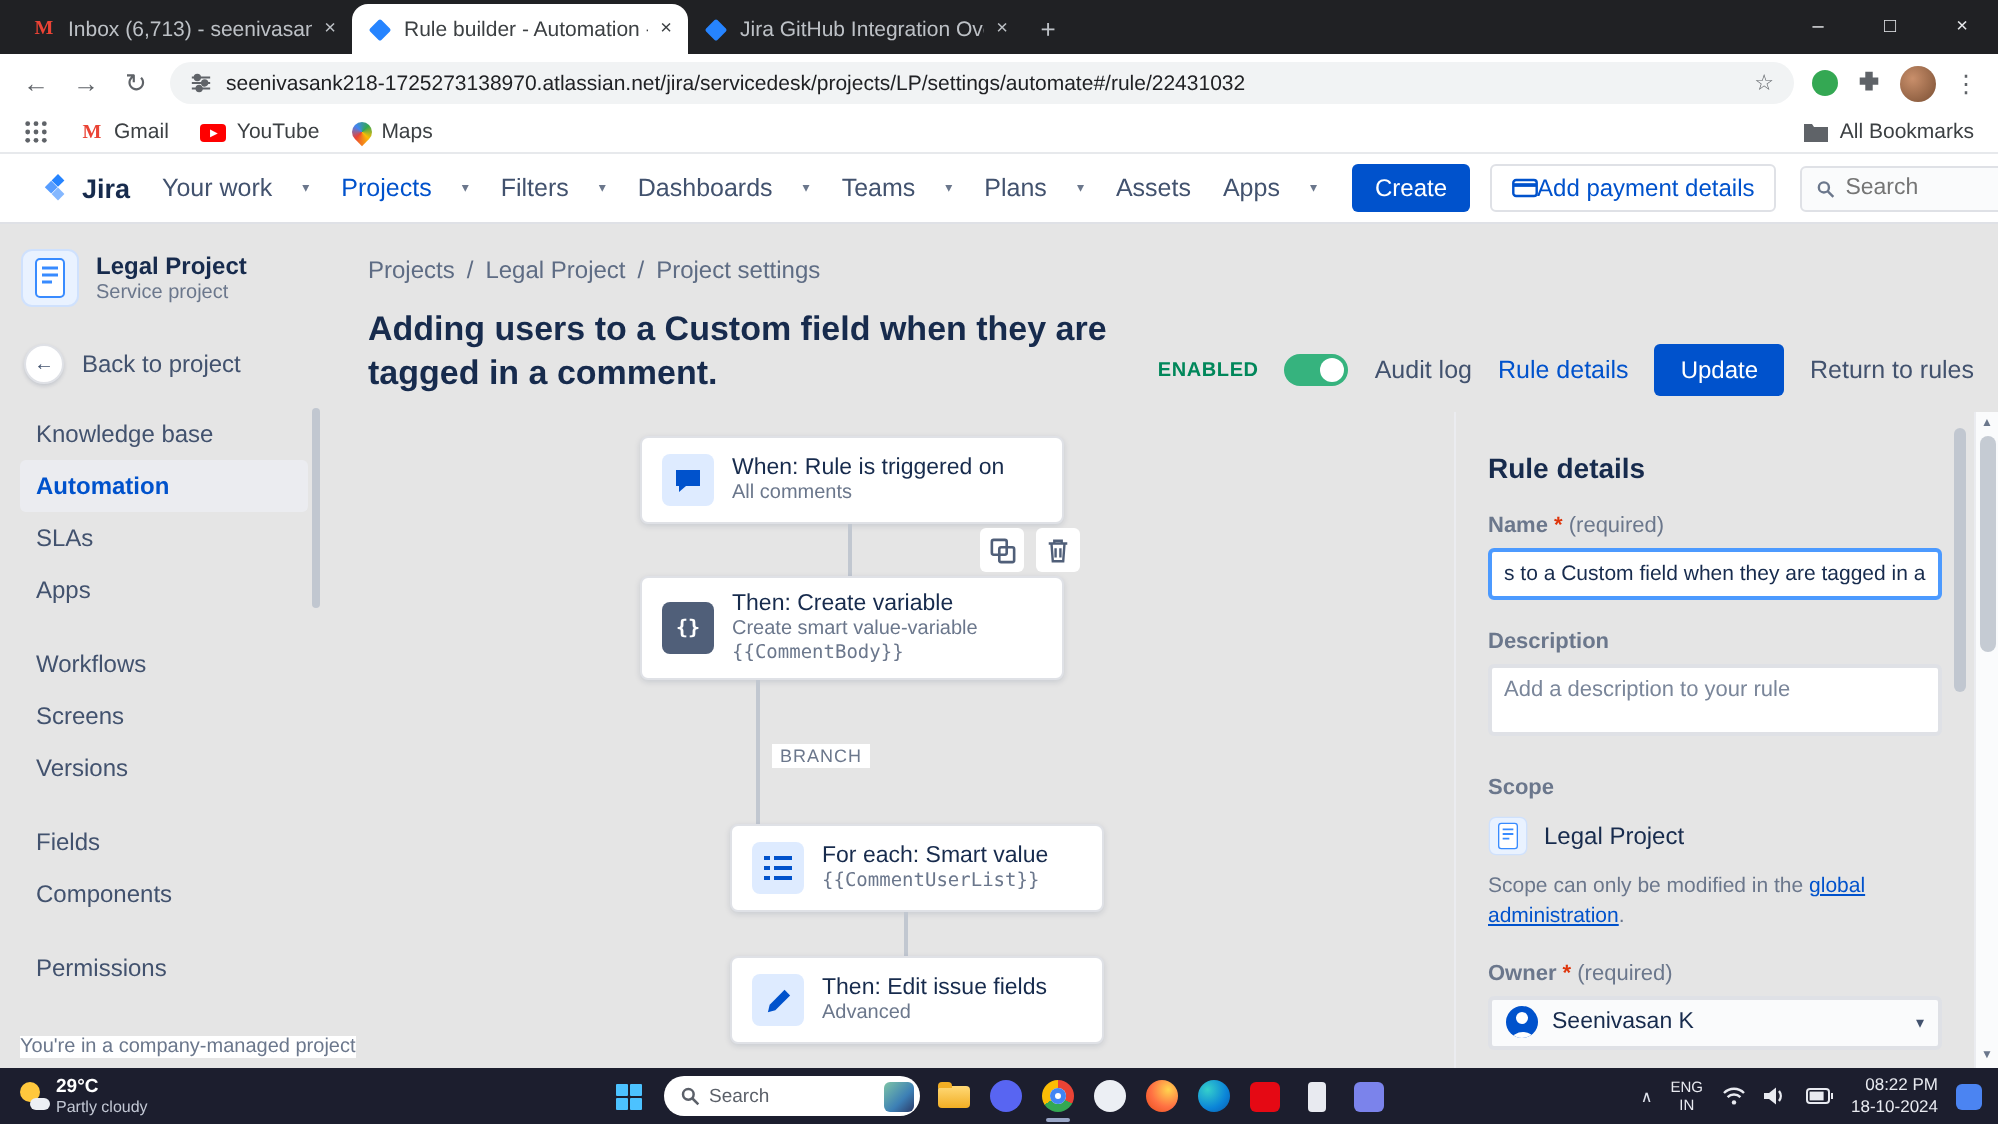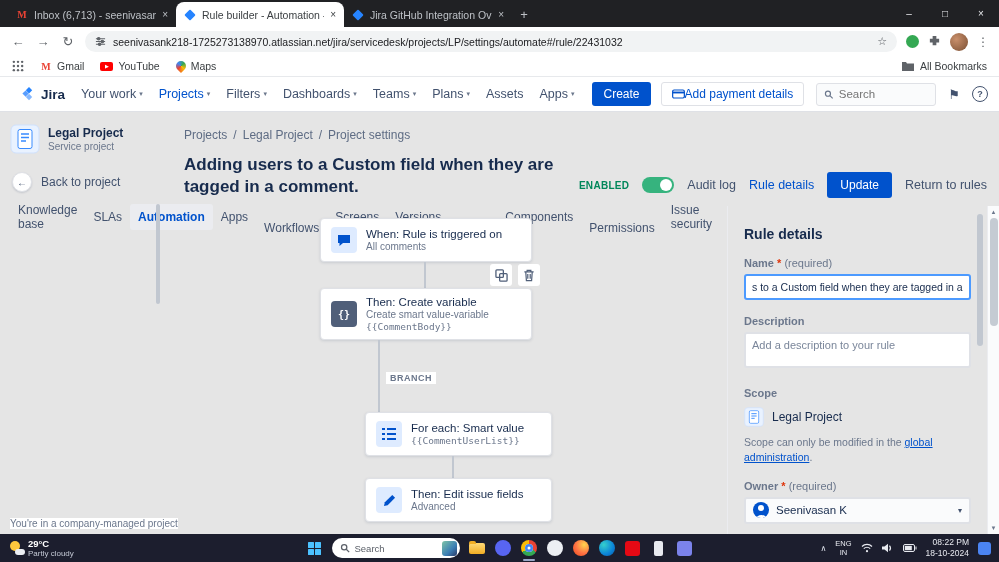--- a/index.html
+++ b/index.html
@@ -32,40 +32,40 @@
 .bookmarks{position:absolute;top:56px;left:0;right:0;height:21px;background:#fff;border-bottom:1px solid #e7e9ec;display:flex;align-items:center;gap:16px;padding:0 12px;font-size:10.5px;color:#3c4043}
 .bm{display:flex;align-items:center;gap:5px}
 .yt{width:13px;height:9px;background:#F00;border-radius:2px;color:#fff;font-size:5px;display:flex;align-items:center;justify-content:center}
 .mapspin{width:10px;height:10px;border-radius:50% 50% 50% 0;transform:rotate(-45deg);background:conic-gradient(#4285F4,#34A853,#FBBC05,#EA4335,#4285F4)}
 .allbm{margin-left:auto;display:flex;align-items:center;gap:6px}
 
 
 .jiranav{position:absolute;top:77px;left:0;right:0;height:35px;background:#fff;border-bottom:1px solid #DFE1E6;display:flex;align-items:center;gap:10px;padding:0 12px;z-index:5}
 .logo{display:flex;align-items:center;gap:5px;font-weight:bold;font-size:13.5px;color:#172B4D}
 .jnav{display:flex;align-items:center;gap:16px;font-size:12.5px;color:#42526E;margin-left:6px}
-.jitem{display:flex;align-items:center;gap:3px;white-space:nowrap}
+.jitem{display:flex;align-items:center;gap:15px;white-space:nowrap}
 .jitem .chev{font-size:7px;color:#6B778C}
 .jitem.active{color:#0052CC}
 .btn-create{background:#0052CC;color:#fff;font-size:12px;padding:5px 11px;border-radius:3px;border:none;margin-left:8px}
 .nav-right{margin-left:auto;display:flex;align-items:center;gap:12px}
 .btn-payment{display:flex;align-items:center;gap:0;border:1px solid #DFE1E6;background:#fff;color:#0052CC;font-size:12px;padding:4px 10px;border-radius:3px;white-space:nowrap}
 .nav-search{display:flex;align-items:center;gap:5px;border:1px solid #DFE1E6;background:#FAFBFC;border-radius:3px;height:23px;padding:0 7px;width:120px}
 .nav-search input{border:none;background:transparent;outline:none;font-size:11.5px;width:100%;color:#172B4D;font-family:inherit}
 .icbtn{color:#42526E;font-size:13px}
 .help{width:16px;height:16px;border:1.5px solid #42526E;border-radius:50%;font-size:9px;display:flex;align-items:center;justify-content:center;font-weight:bold;color:#42526E}
 
 
 .app{position:absolute;top:112px;left:0;right:0;bottom:28px;display:flex;background:#e5e5e5}
 .sidebar{width:162px;flex:none;position:relative;padding:12px 8px 0 10px}
 .proj{display:flex;gap:8px;align-items:center}
 .proj-name{font-size:12px;font-weight:bold;color:#172B4D}
 .proj-type{font-size:10px;color:#6B778C;margin-top:1px}
 .back{display:flex;align-items:center;gap:9px;margin:18px 0 12px 2px;font-size:12px;color:#42526E}
 .back-circle{width:20px;height:20px;border:1px solid #DFE1E6;border-radius:50%;display:flex;align-items:center;justify-content:center;font-size:10px;color:#42526E;background:#fff;box-shadow:0 1px 2px rgba(9,30,66,.15)}
-.side-items{display:flex;}
+.side-items{display:flex;flex-direction:column}
 .side-item{height:26px;display:flex;align-items:center;padding:0 8px;font-size:12px;color:#42526E;border-radius:3px}
 .side-item.active{background:#EBECF0;color:#0052CC;font-weight:bold}
 .side-item:nth-child(5),.side-item:nth-child(8),.side-item:nth-child(10){margin-top:11px}
 .side-thumb{position:absolute;right:2px;top:92px;width:4px;height:100px;background:#C1C7D0;border-radius:2px}
 .app-footer{position:absolute;left:10px;bottom:5px;font-size:10px;color:#6B778C;z-index:4;background:#fff;white-space:nowrap}
 
 .content{flex:1;display:flex;flex-direction:column;min-width:0}
 .crumbs{padding:16px 0 0 22px;font-size:12px;color:#5E6C84;display:flex;gap:6px}
 .title-row{display:flex;align-items:flex-end;padding:12px 12px 8px 22px}
 .page-title{font-size:17px;line-height:1.3;font-weight:600;color:#172B4D;width:432px}
@@ -81,21 +81,21 @@
 .canvas{flex:1;position:relative;min-width:0}
 .card{position:absolute;background:#fff;border:1px solid #DFE1E6;border-radius:4px;box-shadow:0 1px 3px rgba(9,30,66,.13);display:flex;align-items:center;gap:9px;padding:0 10px}
 .cicon{width:26px;height:26px;border-radius:4px;flex:none;display:flex;align-items:center;justify-content:center}
 .cicon.lblue{background:#DEEBFF}
 .cicon.dark{background:#505F79;color:#fff;font-weight:bold;font-size:10px;font-family:"DejaVu Sans Mono",monospace}
 .ct{min-width:0}
 .ct .t1{font-size:11.5px;color:#172B4D;white-space:nowrap}
 .ct .t2{font-size:10px;color:#6B778C;margin-top:1px;white-space:nowrap}
 .ct .code{font-size:9.5px;color:#6B778C;font-family:"DejaVu Sans Mono",monospace;margin-top:1px;white-space:nowrap}
 .conn{position:absolute;width:2px;background:#C1C7D0}
-.branch-label{position:absolute;font-size:9px;font-weight:bold;color:#6B778C;letter-spacing:.5px;background:#fff;padding:1px 4px}
+.branch-label{position:absolute;font-size:9px;font-weight:normal;color:#6B778C;letter-spacing:.5px;background:#fff;padding:1px 4px}
 .card-actions{position:absolute;display:flex;gap:6px}
 .ca-btn{width:22px;height:22px;border-radius:3px;display:flex;align-items:center;justify-content:center;background:#fff}
 
 .panel{width:260px;flex:none;border-left:1px solid #EBECF0;padding:20px 16px 0 16px;position:relative}
 .p-head{font-size:14px;font-weight:bold;color:#172B4D}
 .p-note{font-size:10.5px;color:#6B778C;margin-top:7px}
 .req{color:#DE350B}
 .p-label{font-size:11px;font-weight:bold;color:#6B778C;margin-top:15px}
 .p-label .opt{font-weight:normal}
 .inp-name{margin-top:5px;width:100%;height:26px;border:2px solid #4C9AFF;border-radius:3px;font-size:10.5px;color:#172B4D;padding:0 6px;outline:none;font-family:inherit}
@@ -324,30 +324,29 @@
         <div class="proj-name">Legal Project</div>
         <div class="proj-type">Service project</div>
       </div>
     </div>
     <div class="back">
       <span class="back-circle">←</span>
       <span>Back to project</span>
     </div>
     <div class="side-items">
       <div class="side-item">Knowledge base</div>
+      <div class="side-item active">Automation</div>
       <div class="side-item">SLAs</div>
-      <div class="side-item active">Automation</div>
       <div class="side-item">Apps</div>
       <div class="side-item">Workflows</div>
       <div class="side-item">Screens</div>
       <div class="side-item">Versions</div>
       <div class="side-item">Fields</div>
       <div class="side-item">Components</div>
       <div class="side-item">Permissions</div>
-      <div class="side-item">Issue security</div>
     </div>
     <div class="side-thumb"></div>
   </div>
   <div class="app-footer">You're in a company-managed project</div>
 
   <div class="content">
     <div class="crumbs">
       <span>Projects</span>
       <span>/</span>
       <span>Legal Project</span>

